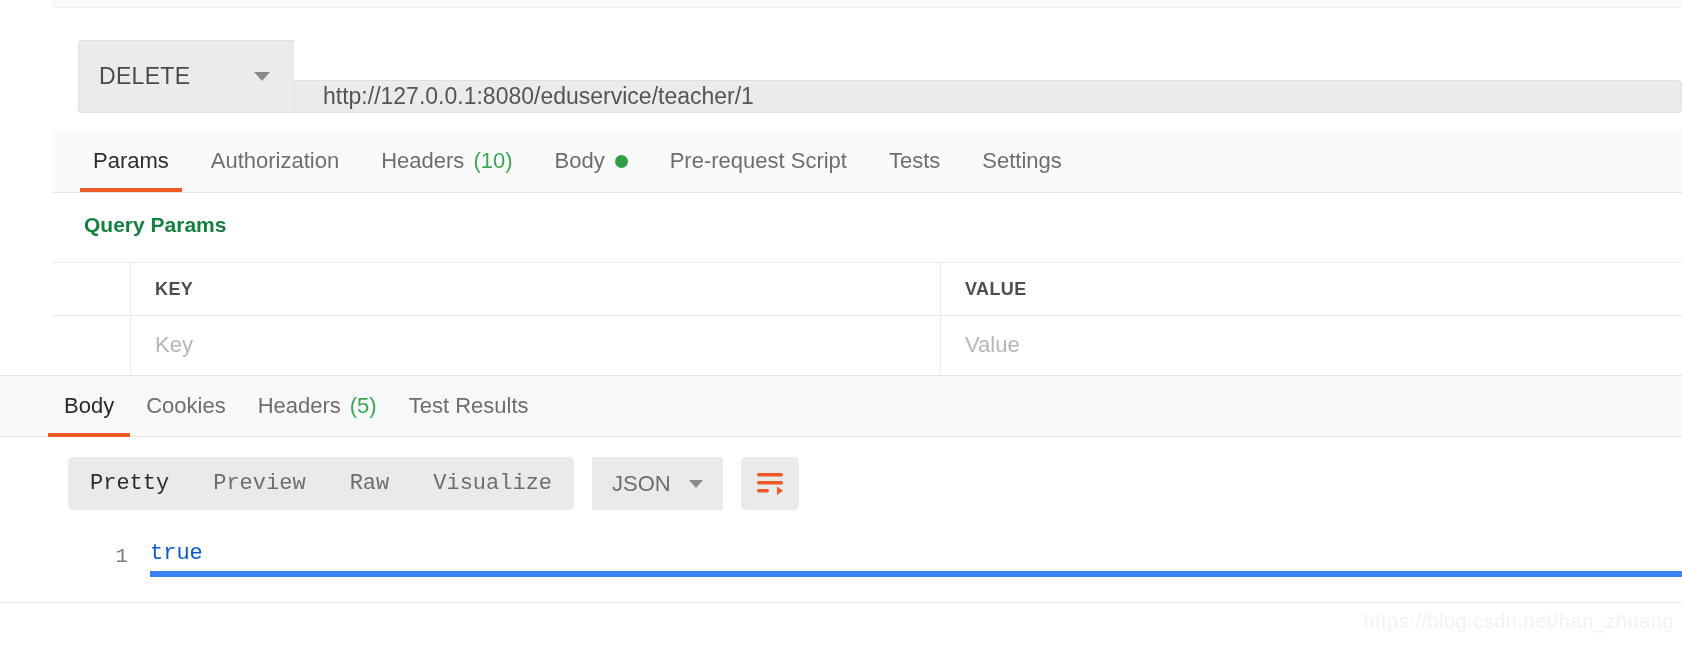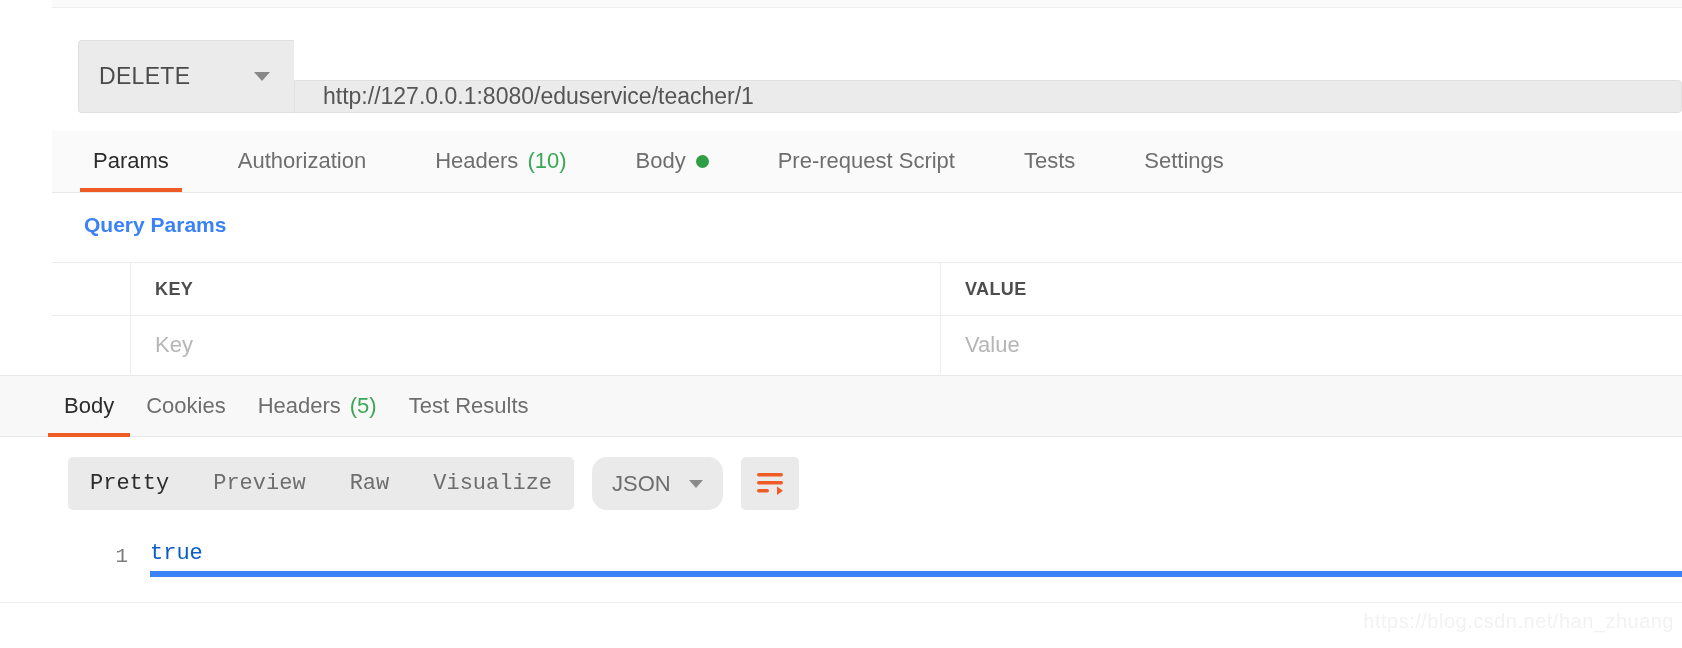--- a/index.html
+++ b/index.html
@@ -83,21 +83,20 @@
   
   .req-tabs {
     position: absolute;
     left: 52px; top: 131px;
     width: 1630px; height: 62px;
     background: #fafafa;
     border-bottom: 1px solid #e8e8e8;
     display: flex;
     align-items: flex-end;
     padding-left: 20px;
-    gap: 27px;
   }
   .req-tab {
     position: relative;
     height: 62px;
     display: flex;
     align-items: center;
     padding: 0 21px;
     font-size: 22px;
     color: #6e6e6e;
     white-space: nowrap;
@@ -123,21 +122,21 @@
     background: #2f9e44;
     display: inline-block;
   }
 
   
   .query-params-label {
     position: absolute;
     left: 84px; top: 213px;
     font-size: 21px;
     font-weight: bold;
-    color: #3b82f6;
+    color: #15803d;
   }
 
   
   .params-table {
     position: absolute;
     left: 52px; top: 262px;
     width: 1630px;
     border-top: 1px solid #ececec;
   }
   .pt-row {
@@ -231,21 +230,21 @@
     font-size: 22px;
     color: #6e6e6e;
     cursor: pointer;
   }
   .seg-btn.active { color: #2c2c2c; }
   .format-select {
     display: flex;
     align-items: center;
     gap: 18px;
     background: #eaeaea;
-    border-radius: 15px;
+    border-radius: 1px;
     height: 53px;
     padding: 0 20px;
     cursor: pointer;
   }
   .format-label {
     font-size: 22px;
     color: #6e6e6e;
   }
   .caret-sm {
     width: 0; height: 0;

